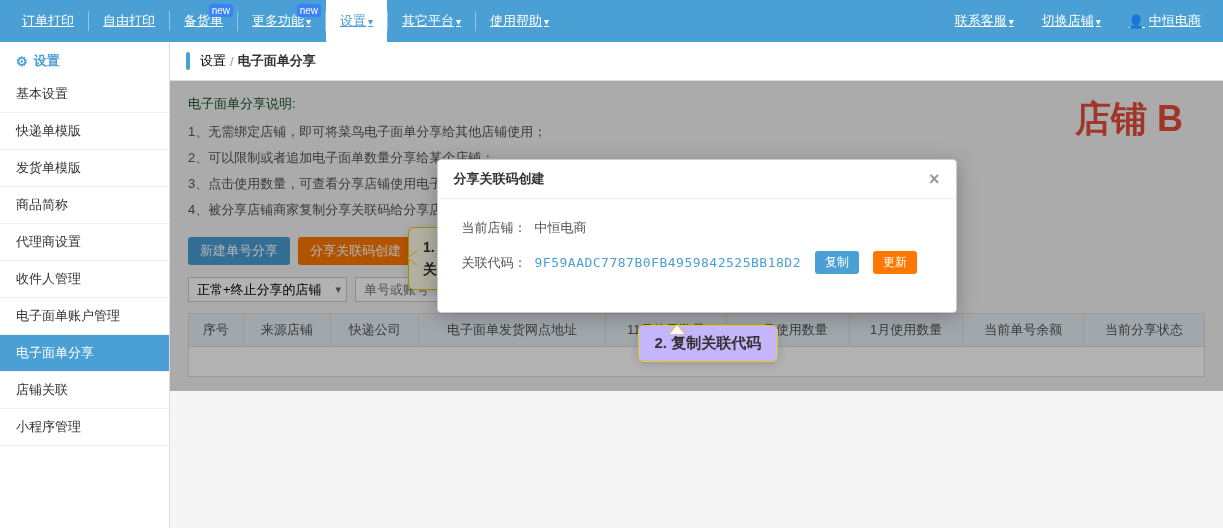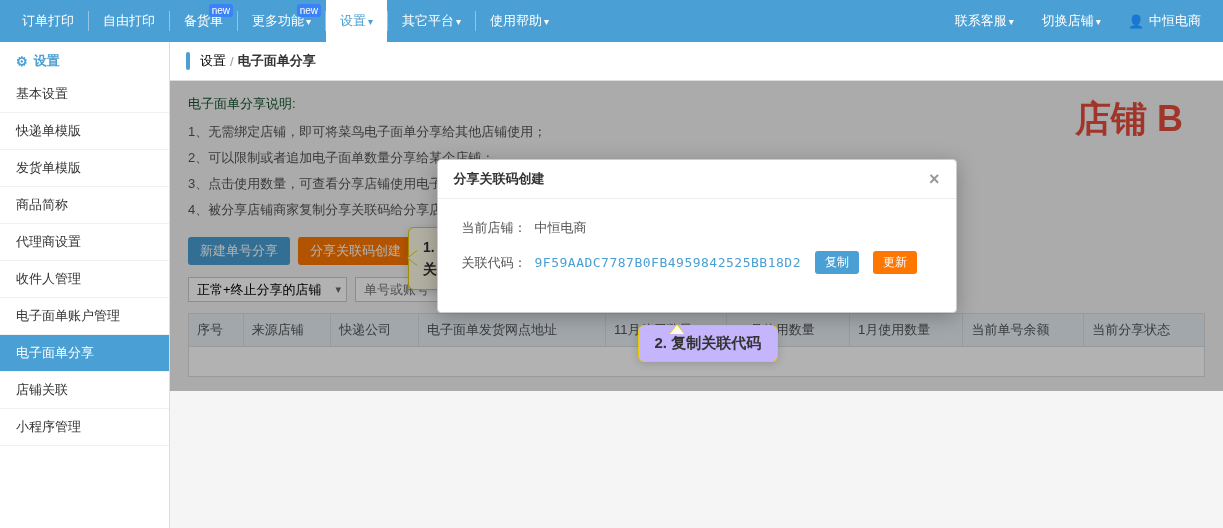--- a/index.html
+++ b/index.html
@@ -3,21 +3,21 @@
   <meta charset="utf-8">
   <style>
     * { box-sizing: border-box; margin: 0; padding: 0; font-family: 'Microsoft YaHei', SimHei, Arial, sans-serif; font-size: 13px; }
     body { background: #f0f0f0; width: 1223px; height: 528px; overflow: hidden; }
 
     
     .top-nav {
       display: flex; align-items: center; background: #4a9fd4; height: 42px; padding: 0 8px;
     }
     .top-nav-item {
-      color: #fff; padding: 16px 14px; height: 42px; display: flex; align-items: center; cursor: pointer; font-size: 13px; position: relative; white-space: nowrap;
+      color: #fff; padding: 16px 14px; height: 42px; display: flex; align-items: center; cursor: pointer; font-size: 13px; position: relative; white-space: nowrap; text-decoration: underline;
     }
     .top-nav-item.active { background: #fff; color: #4a9fd4; }
     .top-nav-item .badge {
       position: absolute; top: 4px; right: 4px; background: #3b82f6; color: #fff; font-size: 10px; padding: 1px 3px; border-radius: 3px;
     }
     .top-nav-separator { width: 1px; height: 20px; background: rgba(255,255,255,0.4); }
     .top-nav-right { margin-left: auto; display: flex; align-items: center; }
     .top-nav-right .top-nav-item { font-size: 12px; }
 
     
@@ -72,21 +72,21 @@
 
     
     .filter-row { display: flex; align-items: center; gap: 8px; margin-bottom: 10px; }
     .filter-select { border: 1px solid #ccc; padding: 4px 24px 4px 8px; background: #fff; appearance: none; -webkit-appearance: none; position: relative; cursor: pointer; min-width: 140px; }
     .select-wrap { position: relative; display: inline-block; }
     .select-wrap::after { content: '▾'; position: absolute; right: 6px; top: 50%; transform: translateY(-50%); pointer-events: none; color: #666; font-size: 11px; }
     .filter-input { border: 1px solid #ccc; padding: 4px 8px; min-width: 140px; }
 
     
     .data-table { width: 100%; border-collapse: collapse; background: #fff; font-size: 12px; }
-    .data-table th { background: #e8f0f7; border: 1px solid #ddd; padding: 7px 8px; text-align: left; color: #555; font-weight: normal; }
+    .data-table th { background: #e8f0f7; border: 1px solid #ddd; padding: 7px 8px; text-align: center; color: #555; font-weight: normal; }
     .data-table td { border: 1px solid #ddd; padding: 6px 8px; text-align: center; color: #333; }
 
     
     .modal-overlay {
       position: absolute; top: 0; left: 0; right: 0; bottom: 0; background: rgba(0,0,0,0.3); z-index: 100; display: flex; align-items: center; justify-content: center;
     }
     .modal {
       background: #fff; border: 1px solid #ccc; border-radius: 4px; width: 520px; box-shadow: 0 4px 20px rgba(0,0,0,0.25); padding: 0;
     }
     .modal-header {

